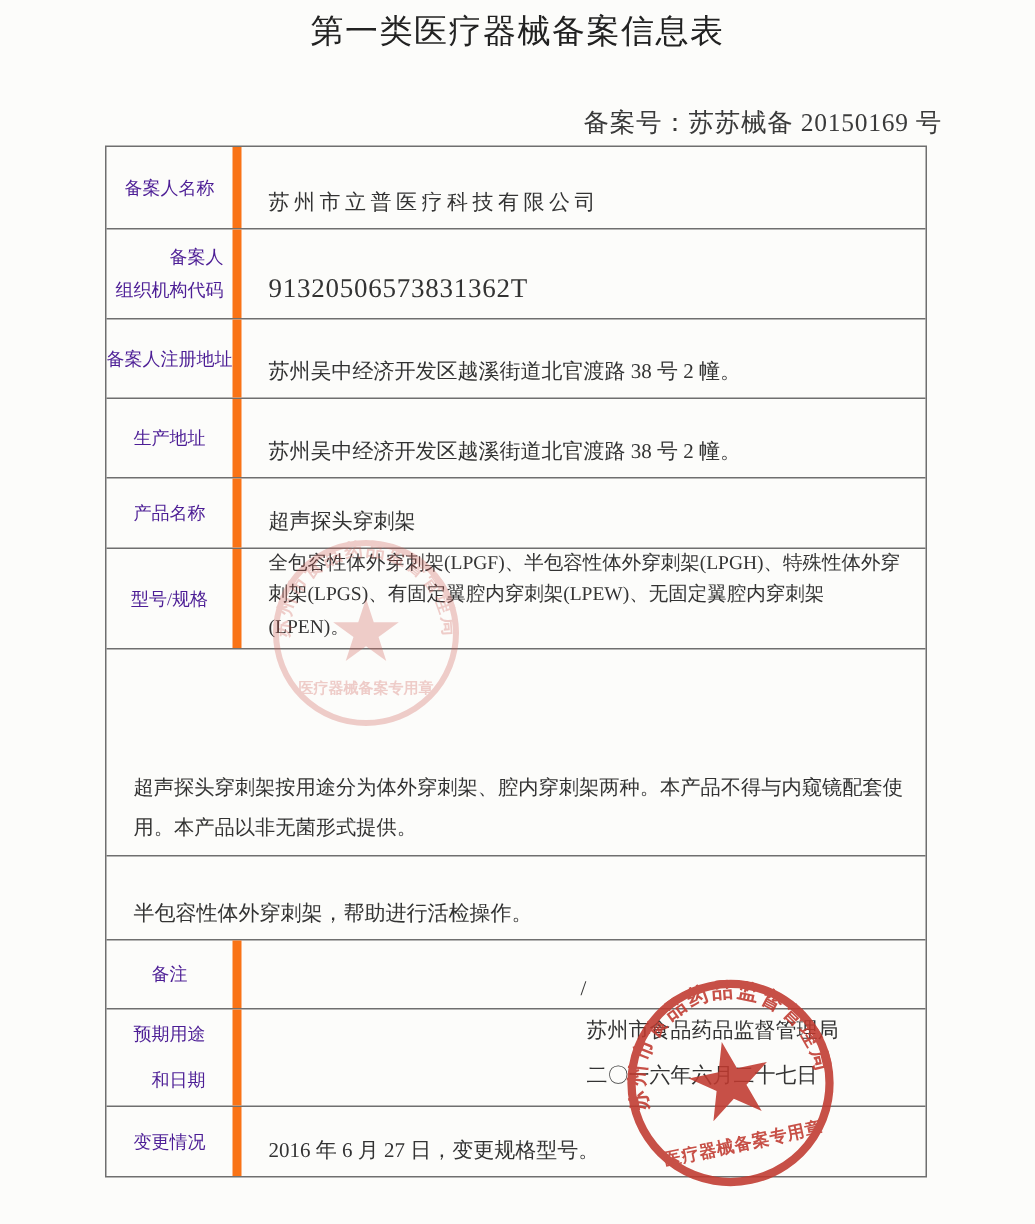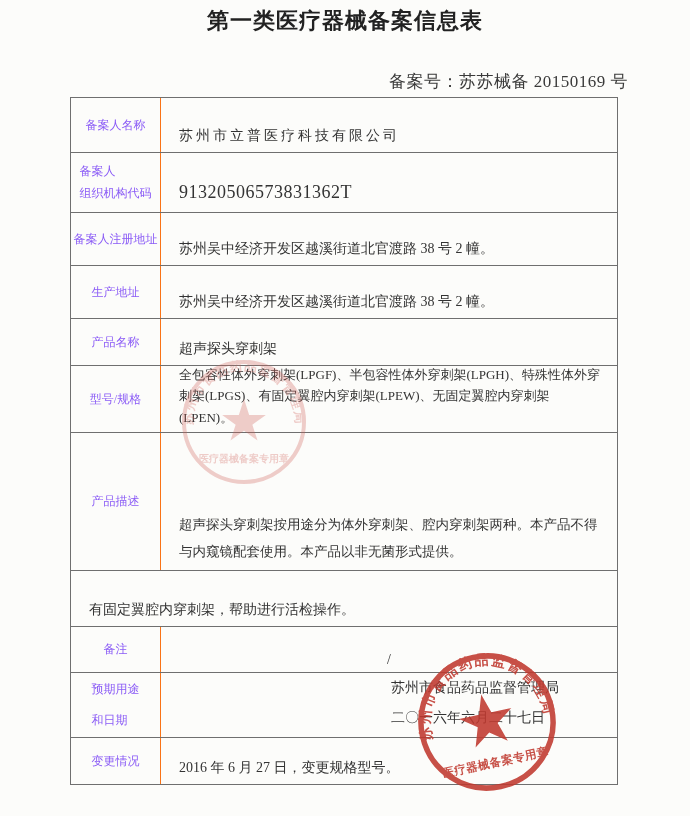--- a/index.html
+++ b/index.html
@@ -4,36 +4,36 @@
 <title>第一类医疗器械备案信息表</title>
 <style>
   html,body{margin:0;padding:0;background:#ffffff;}
   .page{
     position:relative;width:690px;height:816px;overflow:hidden;
     background:#fcfcfa;color:#2e2e2e;
     font-family:"Liberation Serif","DejaVu Serif",serif;
   }
   .title{
     position:absolute;top:6px;left:0;width:100%;text-align:center;
-    font-size:22px;font-weight:bold;letter-spacing:1px;color:#222;
+    font-size:22px;font-weight:normal;letter-spacing:1px;color:#222;
   }
   .filing{
     position:absolute;top:70px;right:62px;font-size:17px;color:#3a3a3a;
     letter-spacing:0.5px;white-space:nowrap;
   }
   .ftable{
     position:absolute;left:70px;top:97px;width:548px;
     border:1px solid #6f6f6f;box-sizing:border-box;background:transparent;
   }
   .row{display:flex;border-bottom:1px solid #6f6f6f;box-sizing:border-box;}
   .row:last-child{border-bottom:none;}
   .lab{
-    width:90px;border-right:1px solid #f97316;box-sizing:border-box;
-    display:flex;align-items:center;justify-content:center;text-align:left;
-    font-size:12px;line-height:1.7;white-space:pre-line;color:#8b5cf6;
+    width:90px;border-right:6px solid #f97316;box-sizing:border-box;
+    display:flex;align-items:center;justify-content:center;text-align:right;
+    font-size:12px;line-height:1.7;white-space:pre-line;color:#4c1d95;
   }
   .val{
     flex:1;display:flex;align-items:flex-end;box-sizing:border-box;
     font-size:14px;line-height:1.8;padding:4px 14px 4px 18px;color:#333;
   }
   .val>div{white-space:pre-line;}
   .r1{height:55px}.r2{height:60px}.r3{height:53px}.r4{height:53px}
   .r5{height:47px}.r6{height:67px}.r7{height:138px}.r8{height:56px}
   .r9{height:46px}.r10{height:65px}.r11{height:46px}
   .r1 .val>div{letter-spacing:3px;}
@@ -90,28 +90,27 @@
           <div>超声探头穿刺架</div>
         </div>
     </div>
     <div class="row r6">
       <div class="lab">型号/规格</div>
       <div class="val">
           <div>全包容性体外穿刺架(LPGF)、半包容性体外穿刺架(LPGH)、特殊性体外穿刺架(LPGS)、有固定翼腔内穿刺架(LPEW)、无固定翼腔内穿刺架(LPEN)。</div>
         </div>
     </div>
     <div class="row r7">
-      <div class="lab">产品描述</div>
       <div class="val">
           <div>超声探头穿刺架按用途分为体外穿刺架、腔内穿刺架两种。本产品不得与内窥镜配套使用。本产品以非无菌形式提供。</div>
         </div>
     </div>
     <div class="row r8">
       <div class="val">
-          <div>有固定翼腔内穿刺架，帮助进行活检操作。</div>
+          <div>半包容性体外穿刺架，帮助进行活检操作。</div>
         </div>
     </div>
     <div class="row r9">
       <div class="lab">备注</div>
       <div class="val">
           <div>/</div>
         </div>
     </div>
     <div class="row r10">
       <div class="lab">预期用途

